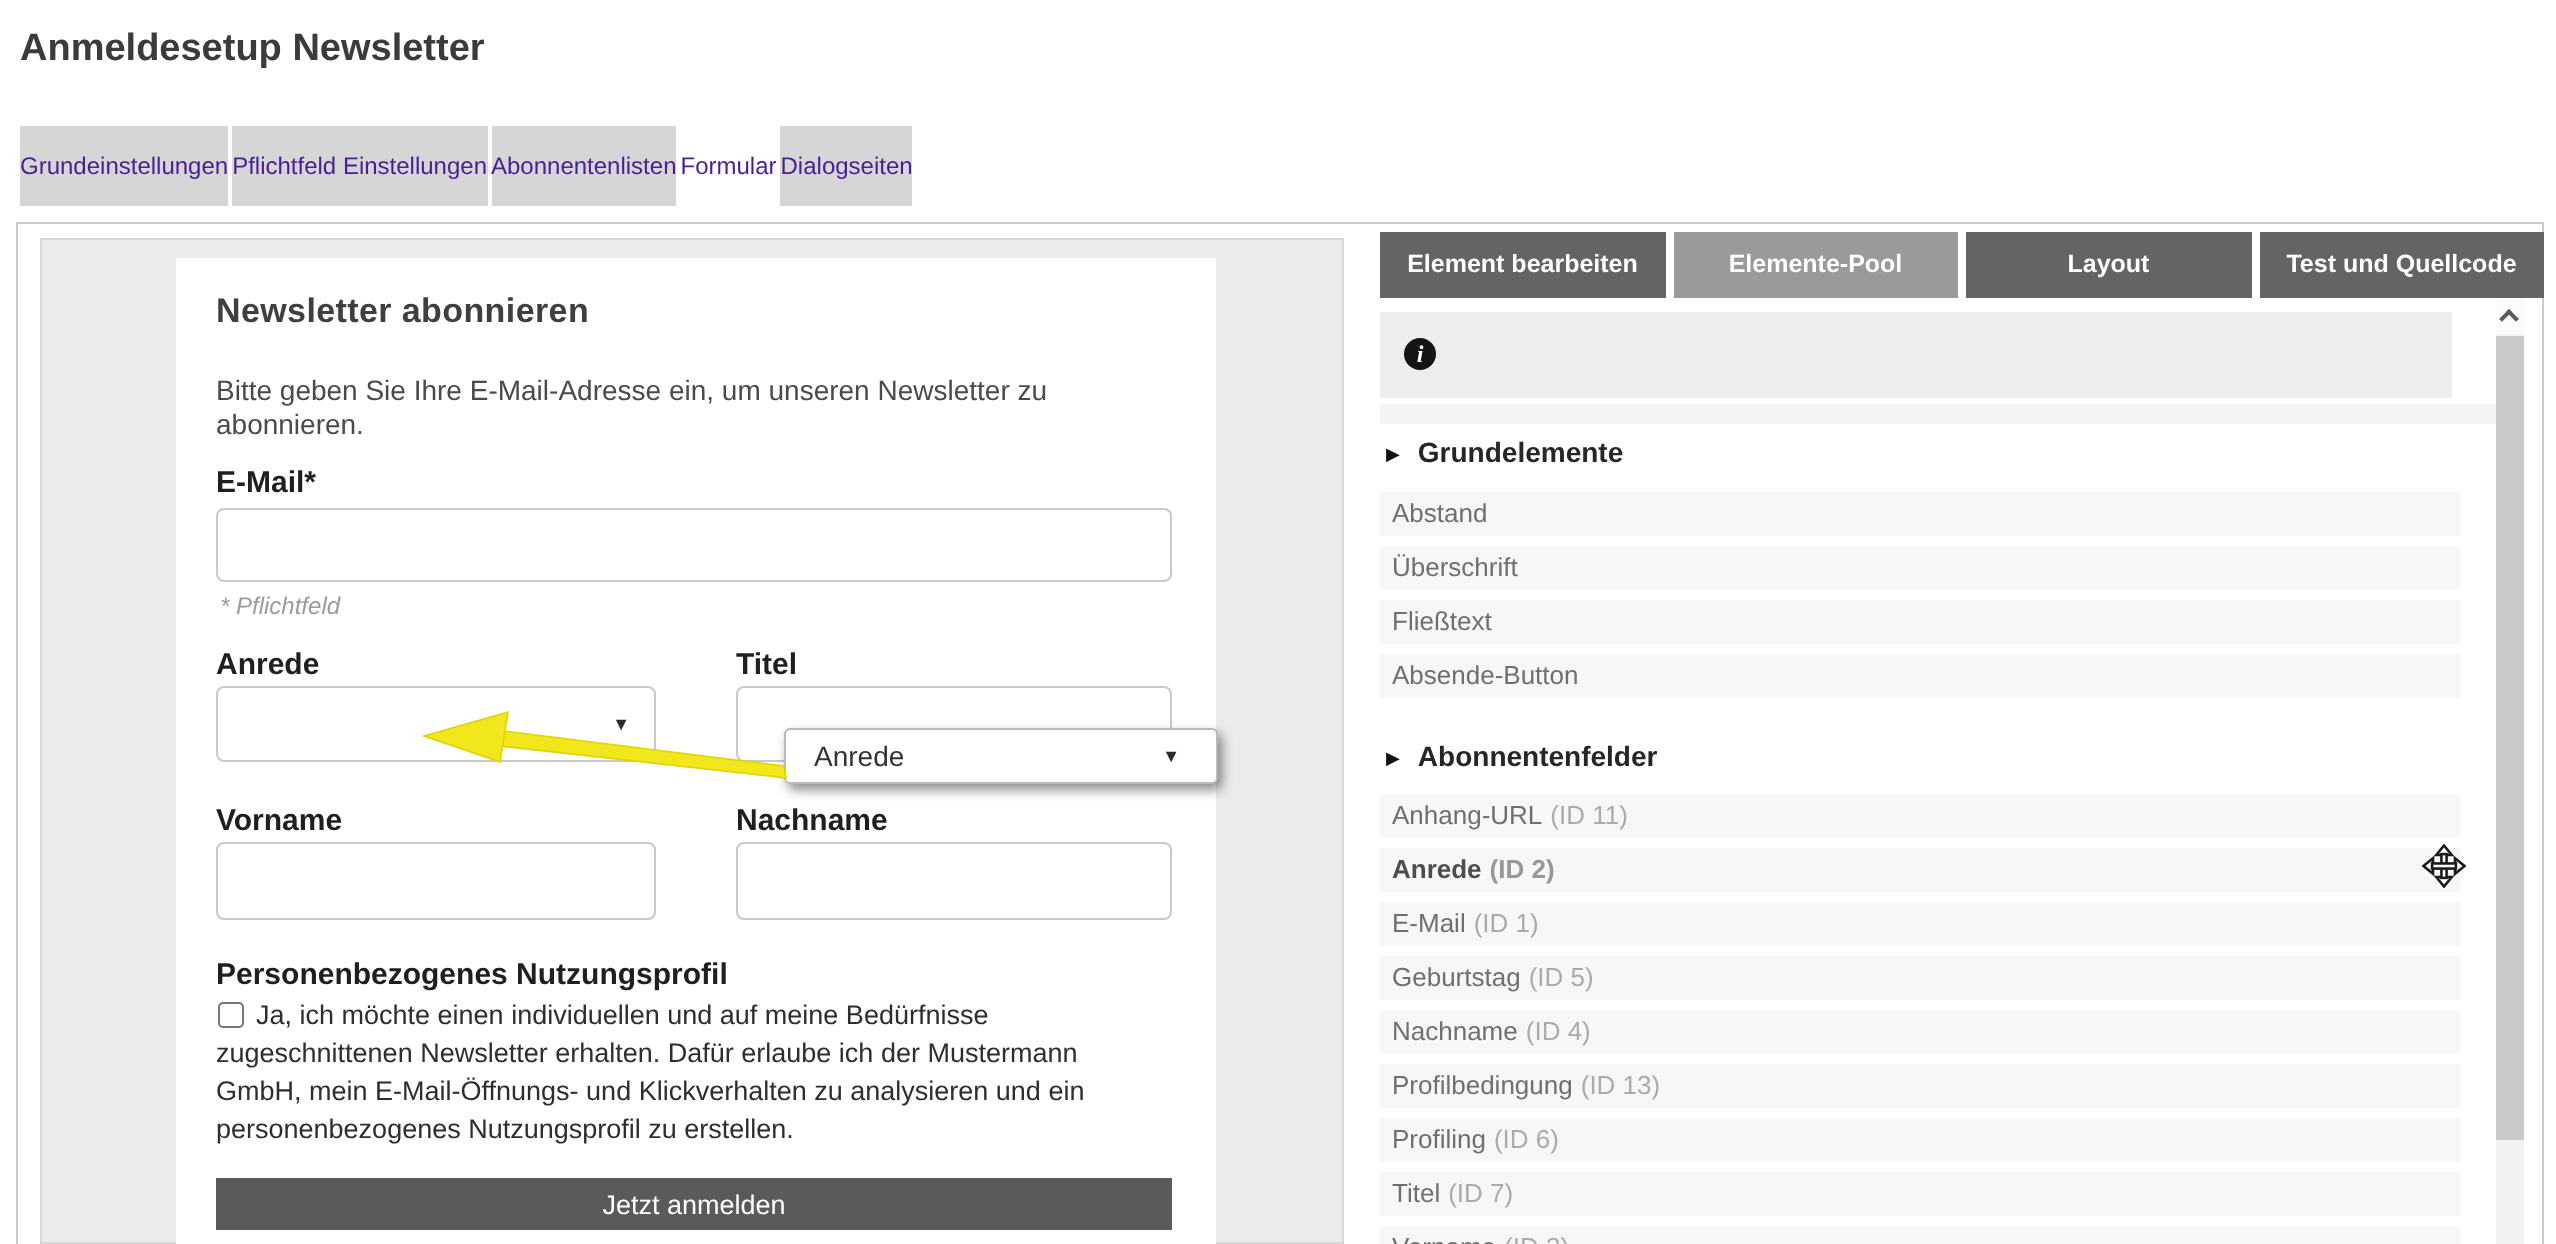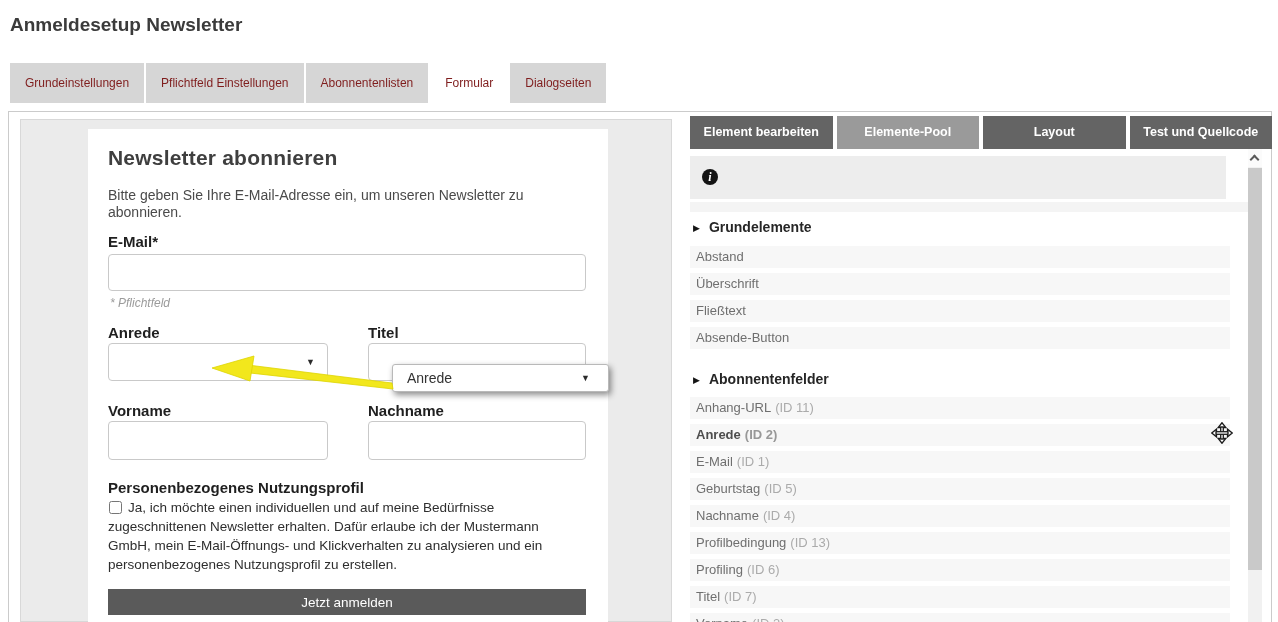--- a/index.html
+++ b/index.html
@@ -8,31 +8,31 @@
     width:1278px; height:622px; position:relative; overflow:hidden;
     background:#fff; font-family:"Liberation Sans", sans-serif; color:#333;
   }
   .abs { position:absolute; }
 
   
   .page-title { font-size:19px; font-weight:bold; color:#3b3b3b; }
 
   
   .tabbar { display:flex; gap:2px; }
-  .mtab { height:40px; line-height:40px; padding:0 15px; background:#d6d6d6;
-          font-size:12px; color:#7f1d1d; cursor:default; white-space:nowrap;text-align:center; }
+  .mtab { height:40px; line-height:40px; padding:0 0; background:#d6d6d6;
+          font-size:12px; color:#4c1d95; cursor:default; white-space:nowrap;text-align:center; }
   .mtab.active { background:#fff; }
 
   
   .panel { border:1px solid #cbcbcb; background:#fff; }
 
   
   .preview-bg { background:#ebebeb; border:1px solid #d8d8d8; }
   .form-card { background:#fff; }
-  .form-title { font-size:21px; font-weight:bold; color:#3f3f3f; letter-spacing:0.2px; }
+  .form-title { font-size:17px; font-weight:bold; color:#3f3f3f; letter-spacing:0.2px; }
   .form-intro { font-size:14px; color:#4a4a4a; line-height:17px; }
   .flabel { font-size:15px; font-weight:bold; color:#1f1f1f; }
   .txt { border:1px solid #c9c9c9; border-radius:4px; background:#fff; width:100%; height:100%;
          font-family:inherit; font-size:14px; padding:0 8px; outline:none; }
   .hint-required { font-size:12px; font-style:italic; color:#9b9b9b; }
   .selectbox { border:1px solid #c9c9c9; border-radius:4px; background:#fff; }
   .caret { position:absolute; right:12px; top:50%; transform:translateY(-50%);
            font-size:9px; color:#2b2b2b; }
   .consent { font-size:13.5px; color:#2e2e2e; line-height:19px; }
   .consent input { width:13px; height:13px; margin:0 6px 0 1px; vertical-align:-2px; }

